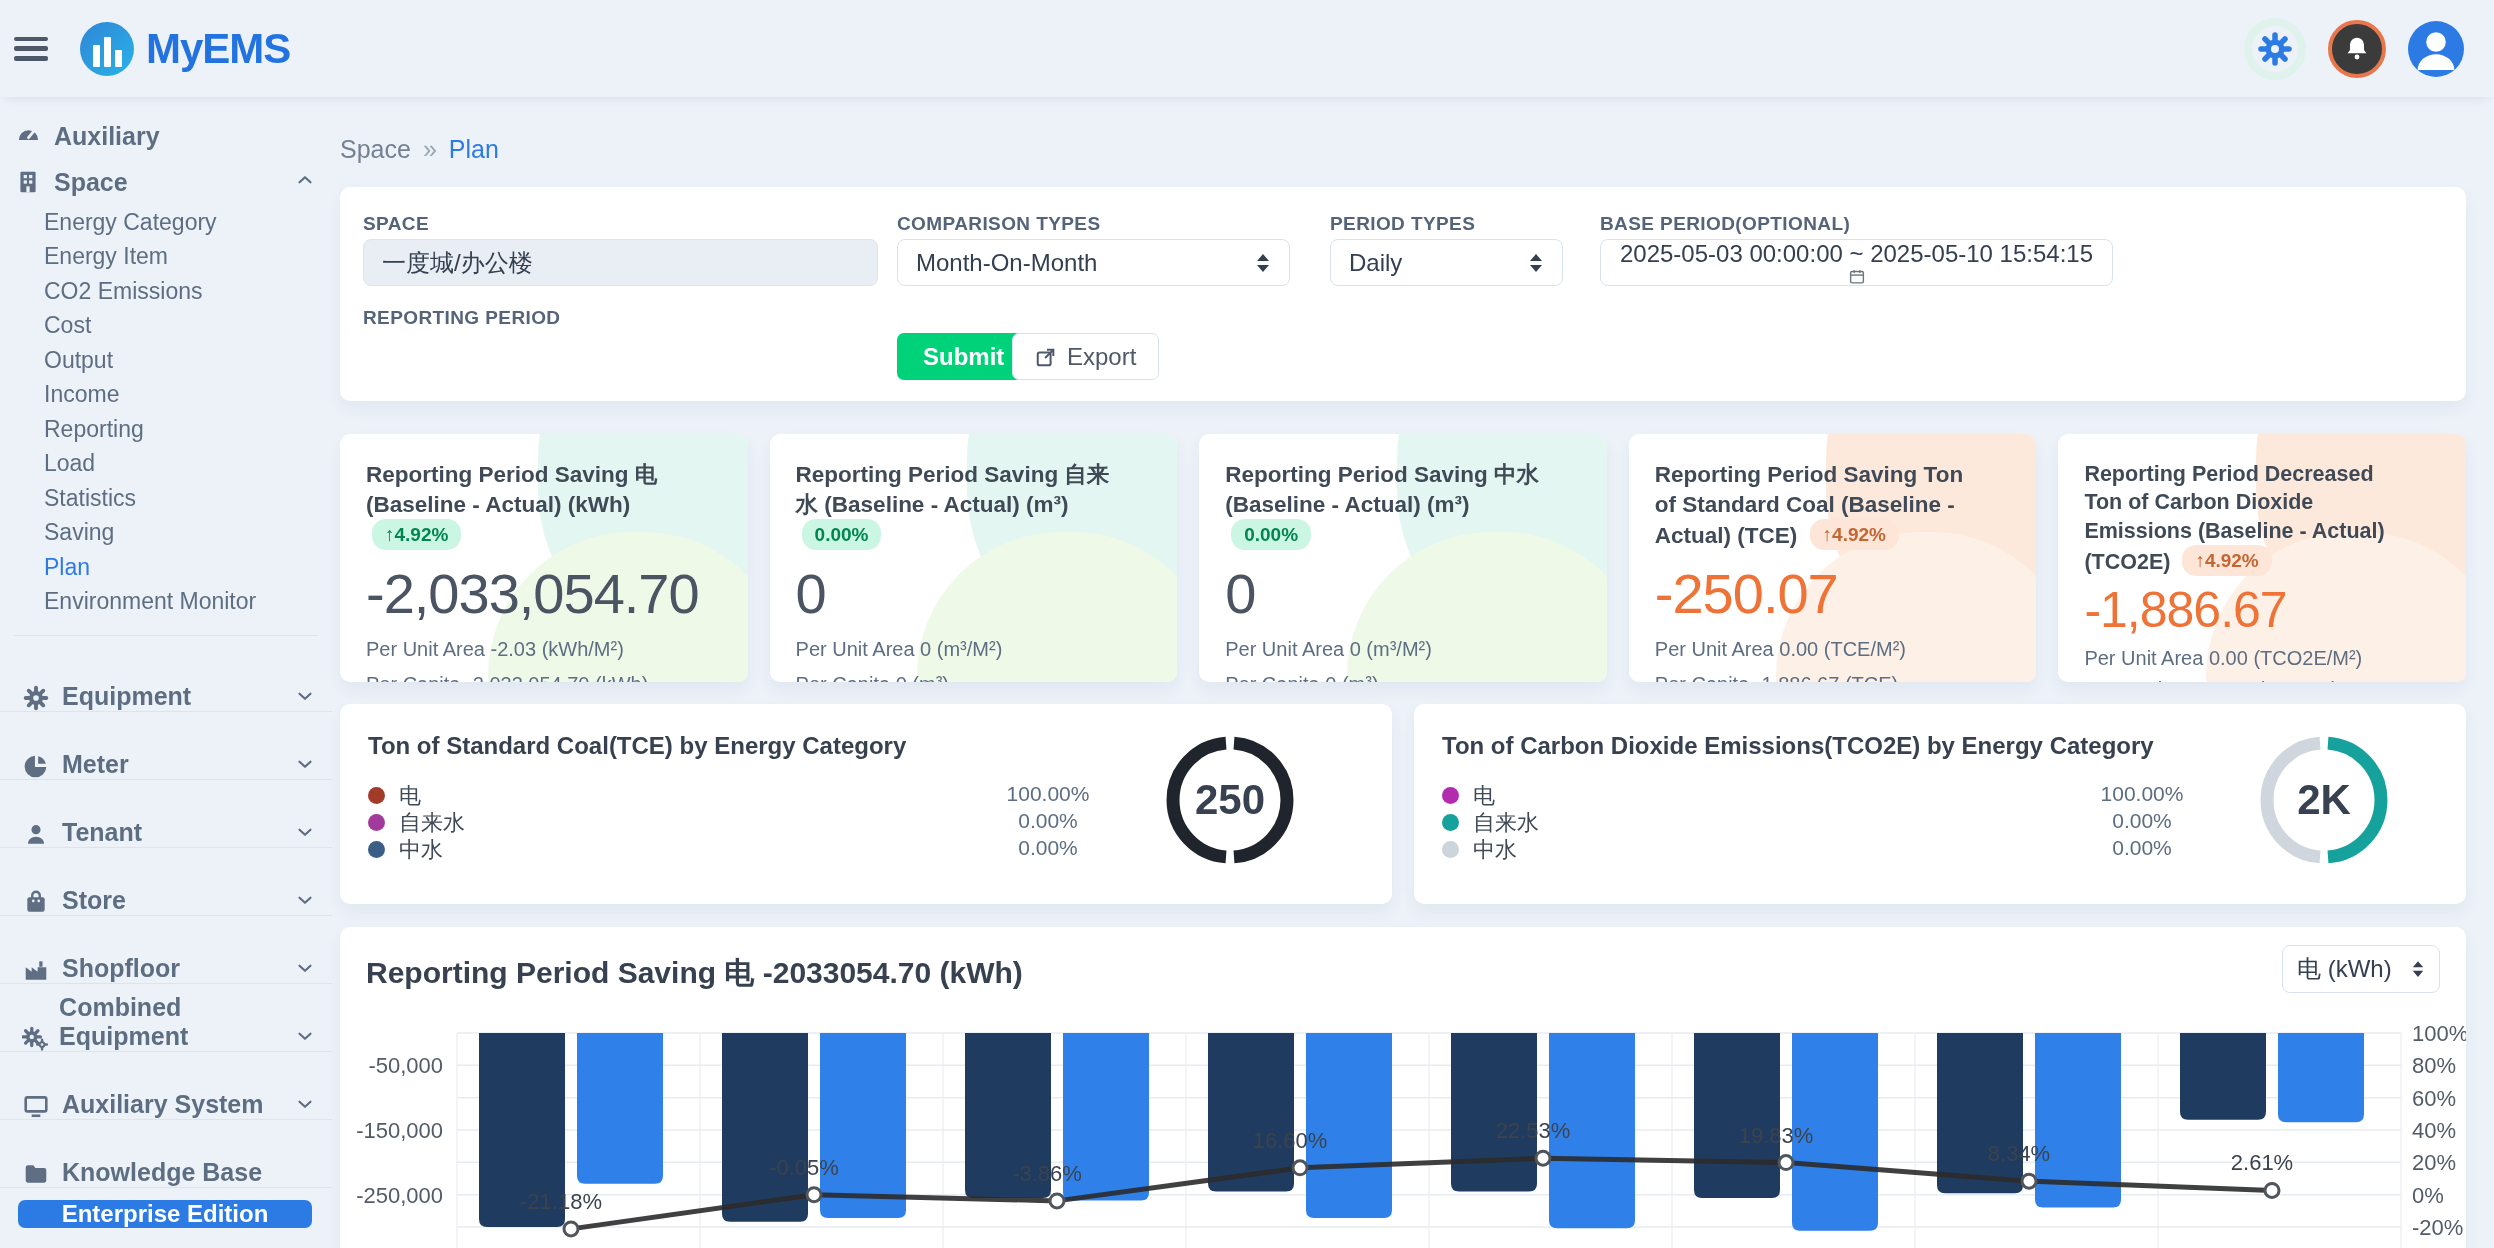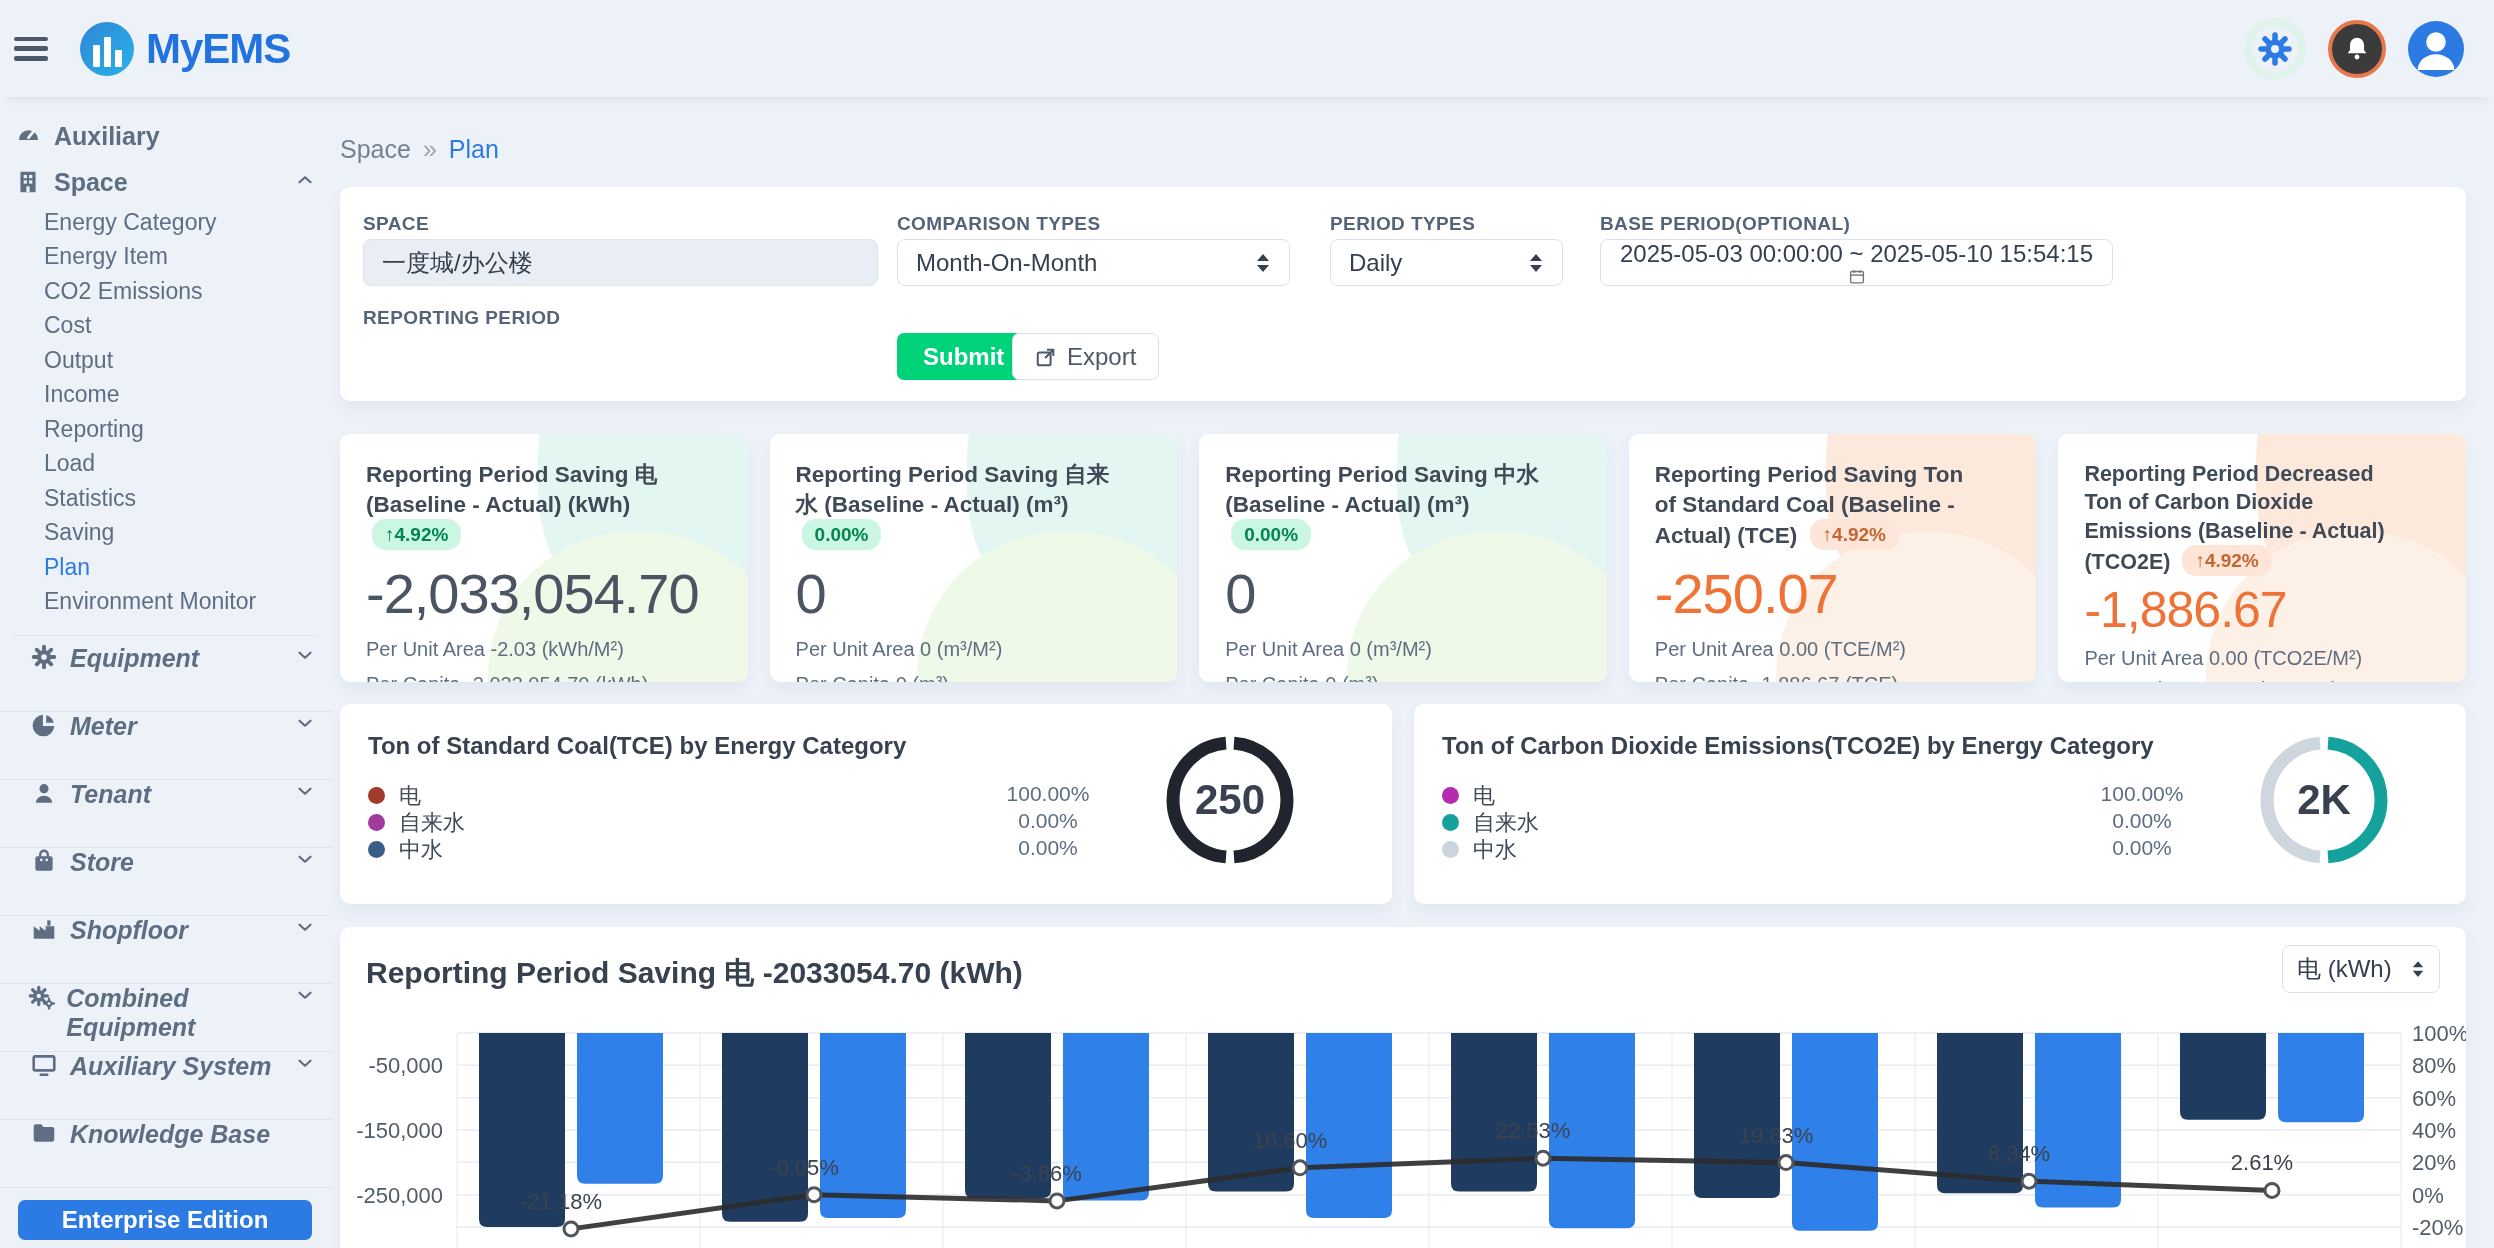--- a/index.html
+++ b/index.html
@@ -29,25 +29,25 @@
   .side-row { display:flex; align-items:center; height:46px; padding:0 16px 0 12px; cursor:pointer; }
   .side-row .icon { width:32px; display:flex; justify-content:center; }
   .side-row .lbl { margin-left:10px; font-size:25px; font-weight:600; color:#5e6e82; }
   .side-row .chev { margin-left:auto; }
   .sub-list { padding-left:44px; }
   .sub-item { height:34.5px; display:flex; align-items:center; font-size:23px; font-weight:500; color:#5e6e82; cursor:pointer; }
   .sub-item.active { color:#2c7be5; }
   .side-divider { height:1px; background:#dde4ee; margin:8px 14px; }
   .group-row { height:68px; border-bottom:1px solid #dde4ee; }
   .group-row:first-of-type { border-top:1px solid #dde4ee; }
-  .grp { display:flex; align-items:flex-start; height:67px; padding:0 16px 0 28px; cursor:pointer;font-style:italic; }
+  .grp { display:flex; align-items:flex-end; height:67px; padding:0 16px 0 20px; cursor:pointer; }
   .grp .icon { width:32px; display:flex; justify-content:center; }
   .grp .lbl { margin-left:10px; font-size:25px; font-weight:600; color:#5e6e82; }
   .grp .chev { margin-left:auto; }
-  .enterprise-btn { display:block; margin:12px 18px 0 18px; width:294px; height:40px; background:#2c7be5; color:#fff;
+  .enterprise-btn { display:block; margin:12px 18px 0 18px; width:294px; height:28px; background:#2c7be5; color:#fff;
                     border:none; border-radius:7px; font-size:24px; font-weight:700; cursor:pointer; font-family:inherit; }
 
   
   .main { position:absolute; top:97px; left:340px; width:2126px; }
   .breadcrumb { margin-top:38px; font-size:25px; }
   .breadcrumb .parent { color:#748194; cursor:pointer; }
   .breadcrumb .sep { color:#9aa6b5; margin:0 12px; }
   .breadcrumb .current { color:#2c7be5; cursor:pointer; }
 
   .card { background:#fff; border-radius:10px; box-shadow:0 8px 16px rgba(59,69,94,.06); }

